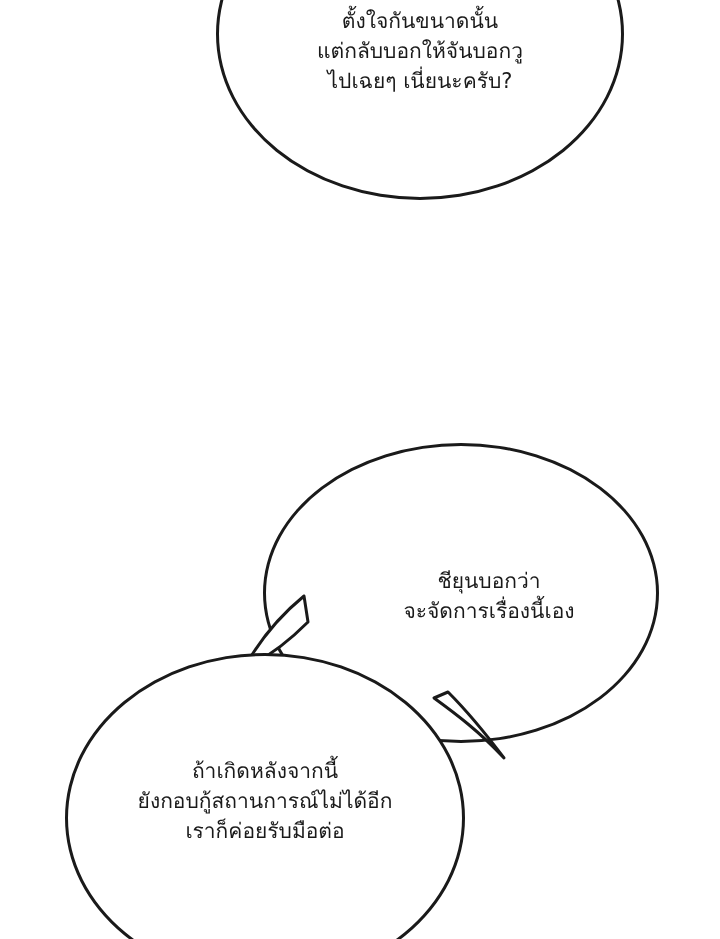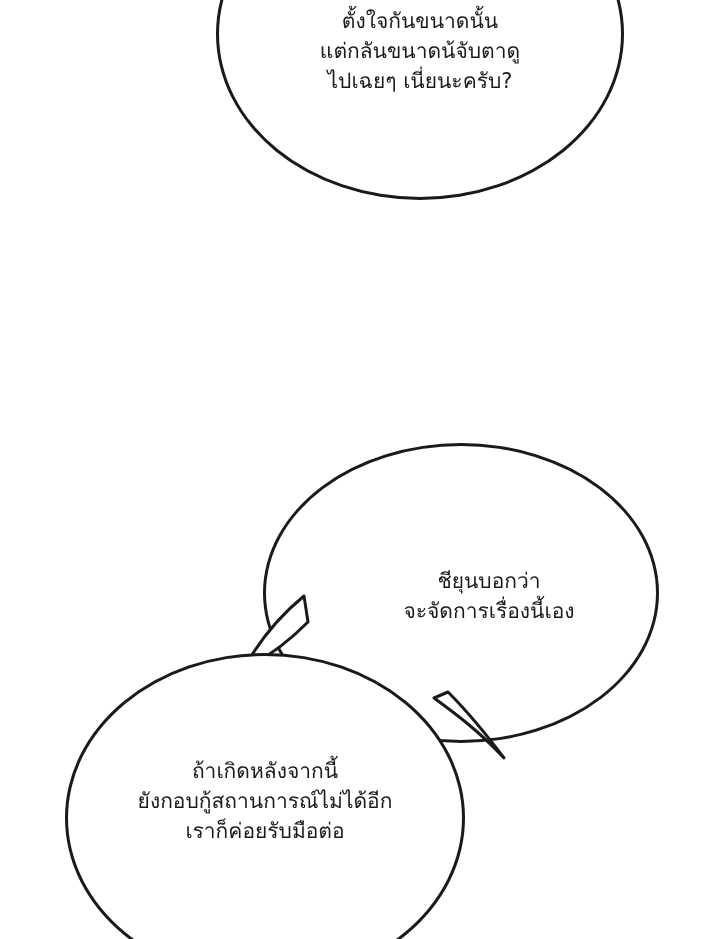--- a/index.html
+++ b/index.html
@@ -94,21 +94,21 @@
     overflow: visible;
   }
 </style>
 </head>
 <body>
 
 <div class="page">
 
   <div class="bubble" id="bubble-top">
     <div class="bubble-text">ตั้งใจกันขนาดนั้น
-แต่กลันขนาดน้จับตาดู
+แต่กลับบอกให้จันบอกวู
 ไปเฉยๆ เนี่ยนะครับ?</div>
   </div>
 
   <div class="bubble" id="bubble-middle">
     <div class="bubble-text">ชียุนบอกว่า
 จะจัดการเรื่องนี้เอง</div>
   </div>
 
   <div class="tail" id="tail-middle">
     <svg width="70" height="90" viewBox="0 0 70 90">

